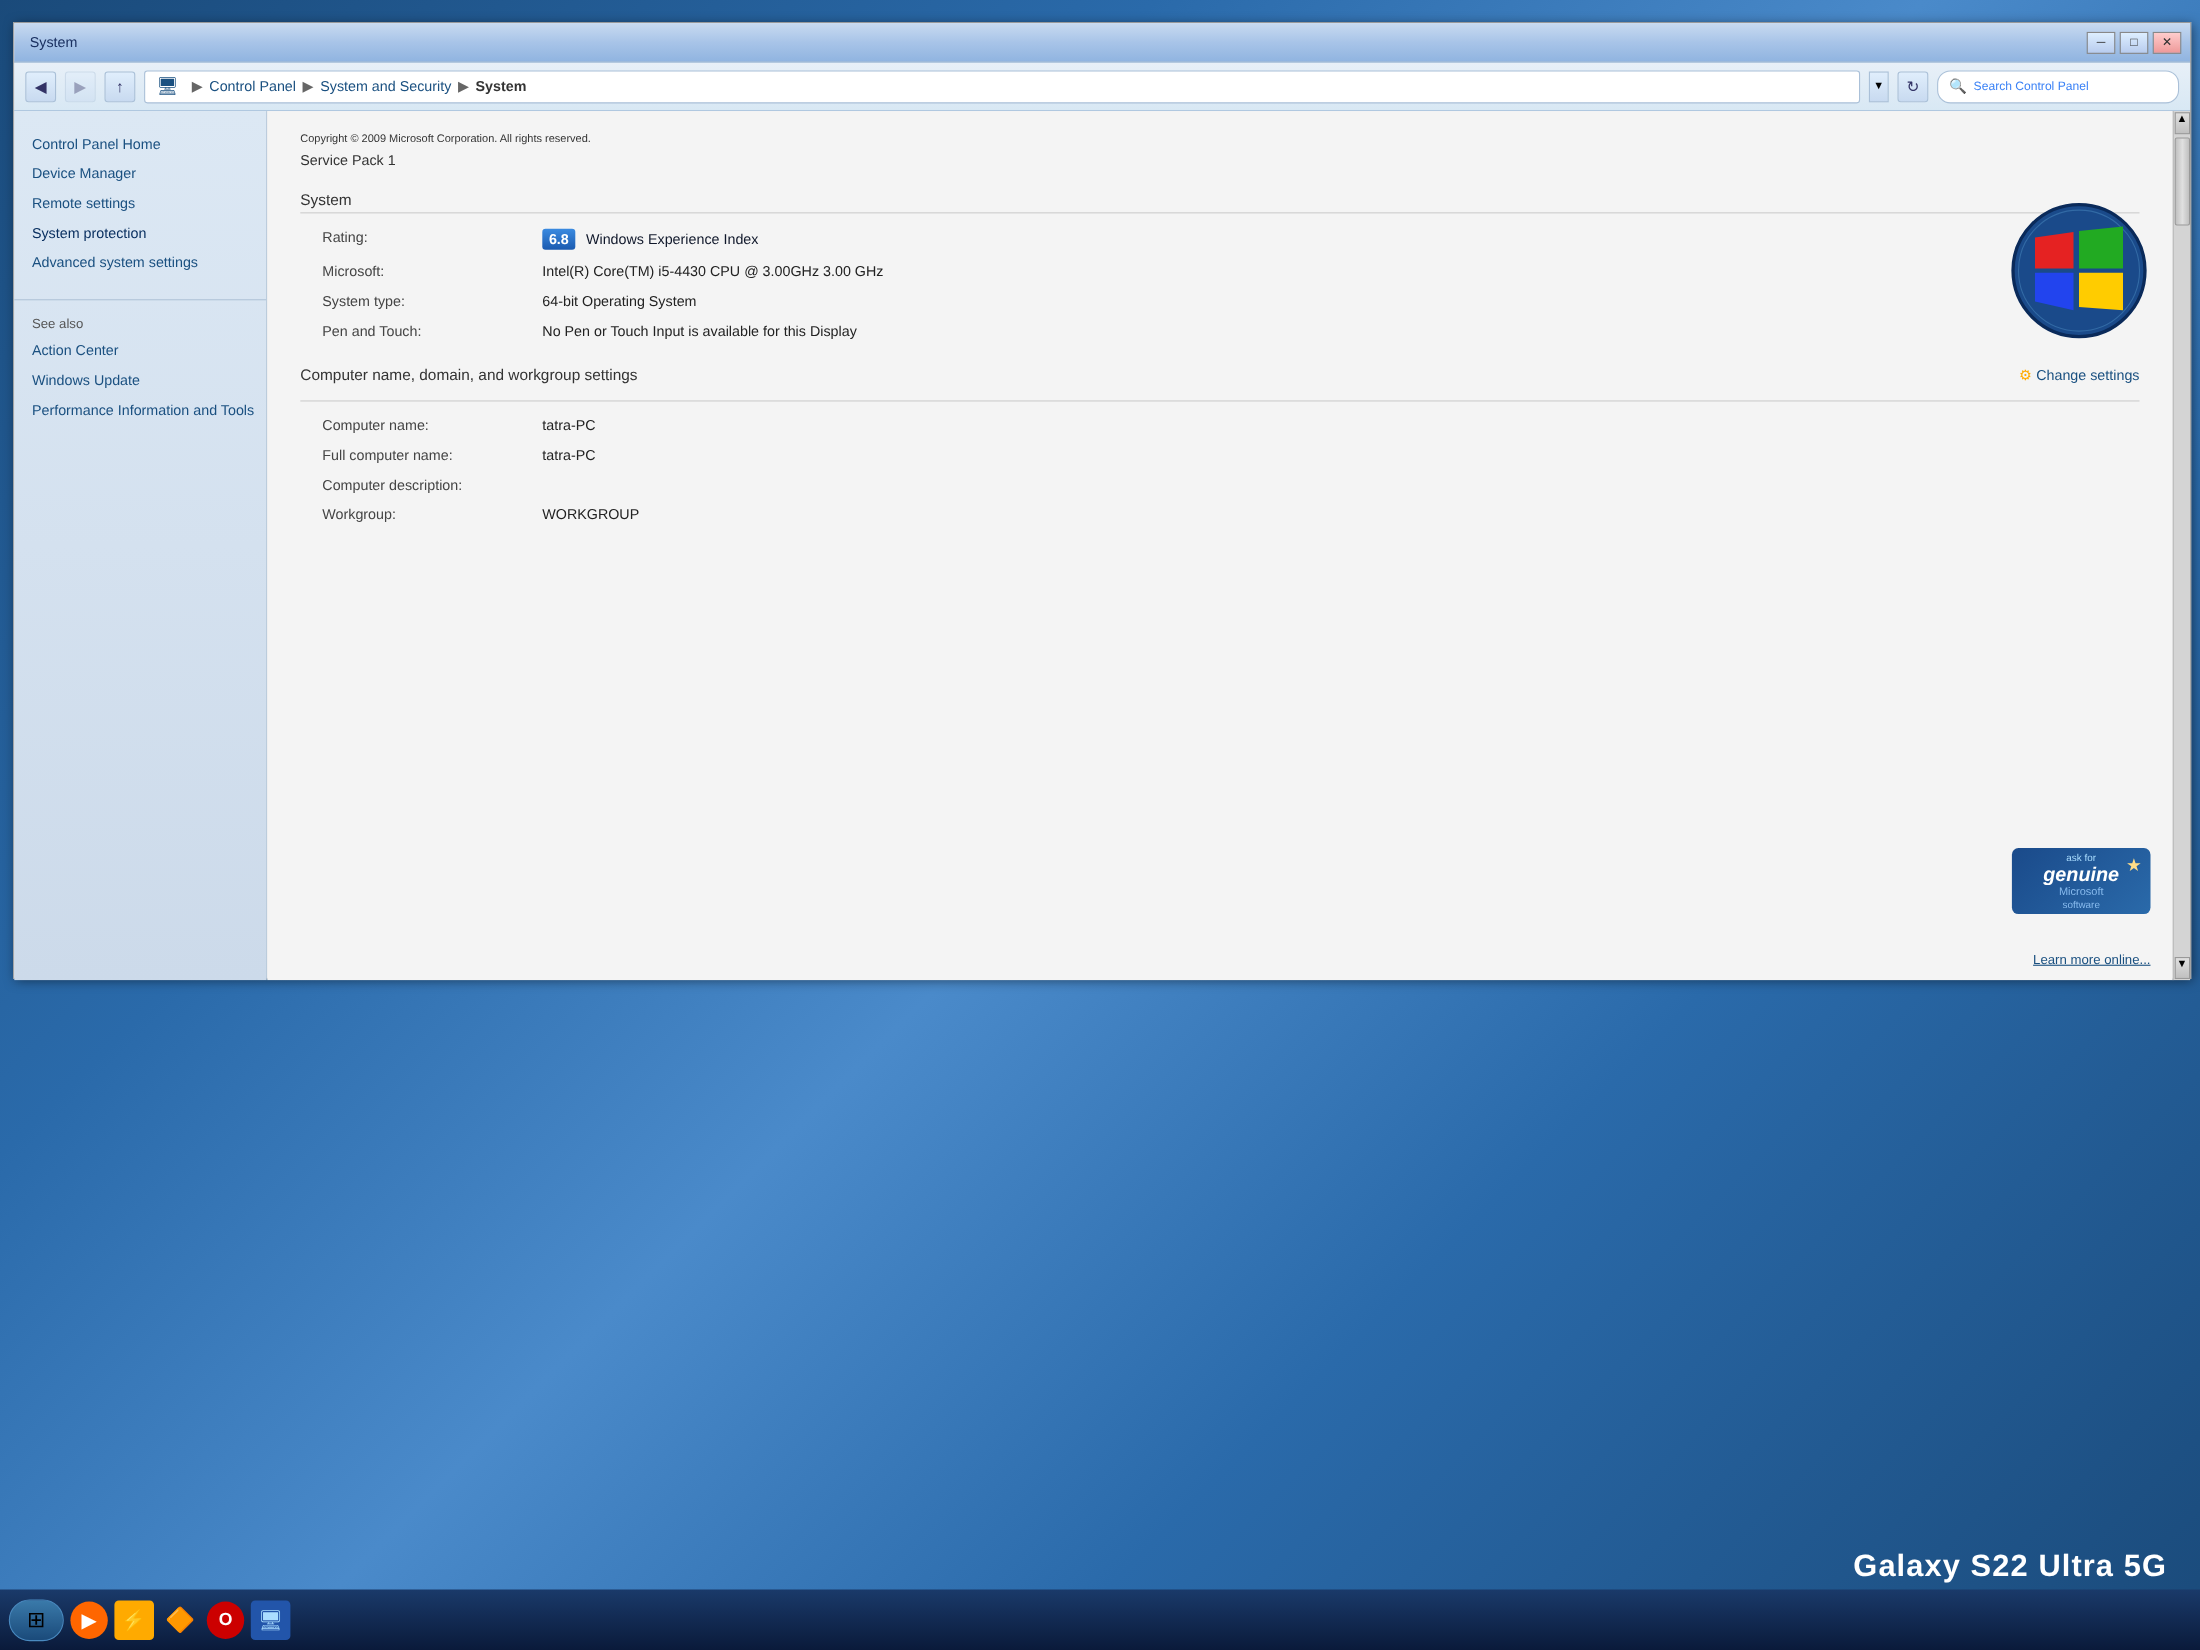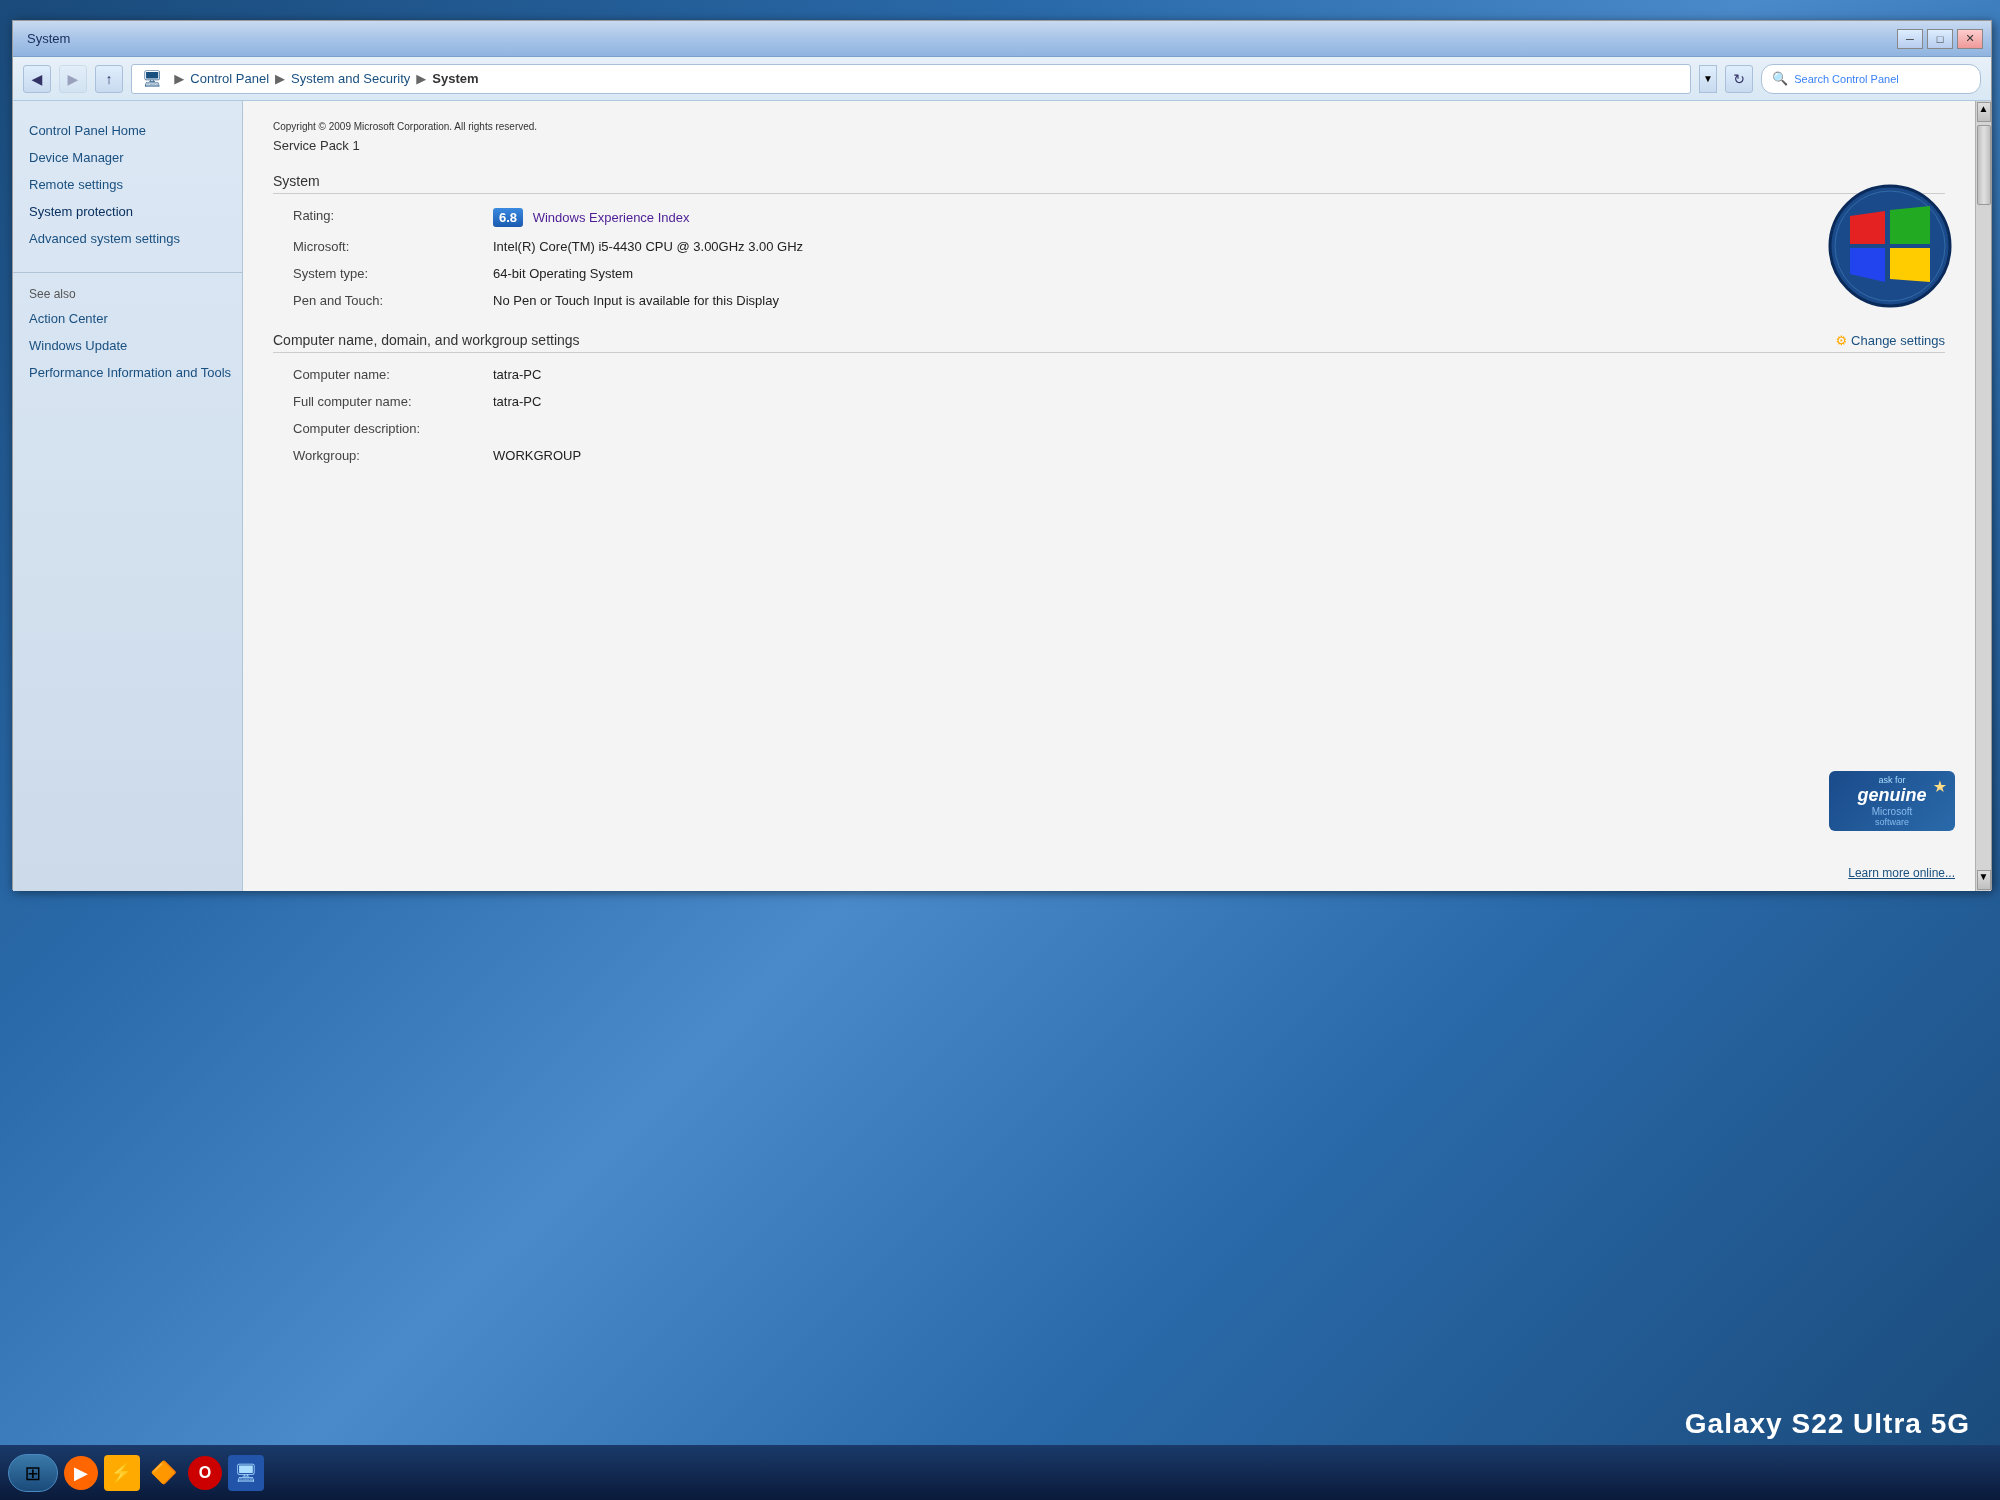--- a/index.html
+++ b/index.html
@@ -214,21 +214,21 @@
       width: 200px;
       font-size: 13px;
       color: #444;
       flex-shrink: 0;
     }
     .info-value {
       font-size: 13px;
       color: #222;
     }
     .info-value.link {
-      color: #4c1d95;
+      color: #0f172a;
       cursor: pointer;
       text-decoration: none;
       text-align: right;
     }
 
     .rating-badge {
       display: inline-block;
       background: linear-gradient(to bottom, #3a8ae0, #1a5ab0);
       color: white;
       font-size: 13px;
@@ -240,21 +240,21 @@
 
     .subsection {
       margin-bottom: 24px;
     }
 
     .computer-settings-header {
       display: flex;
       justify-content: space-between;
       align-items: center;
       margin-bottom: 14px;
-      padding-bottom: 4px;
+      padding-bottom: 16px;
       border-bottom: 1px solid #ccc;
     }
     .change-settings-link {
       color: #1a5080;
       font-size: 13px;
       cursor: pointer;
       display: flex;
       align-items: center;
       gap: 4px;
     }

